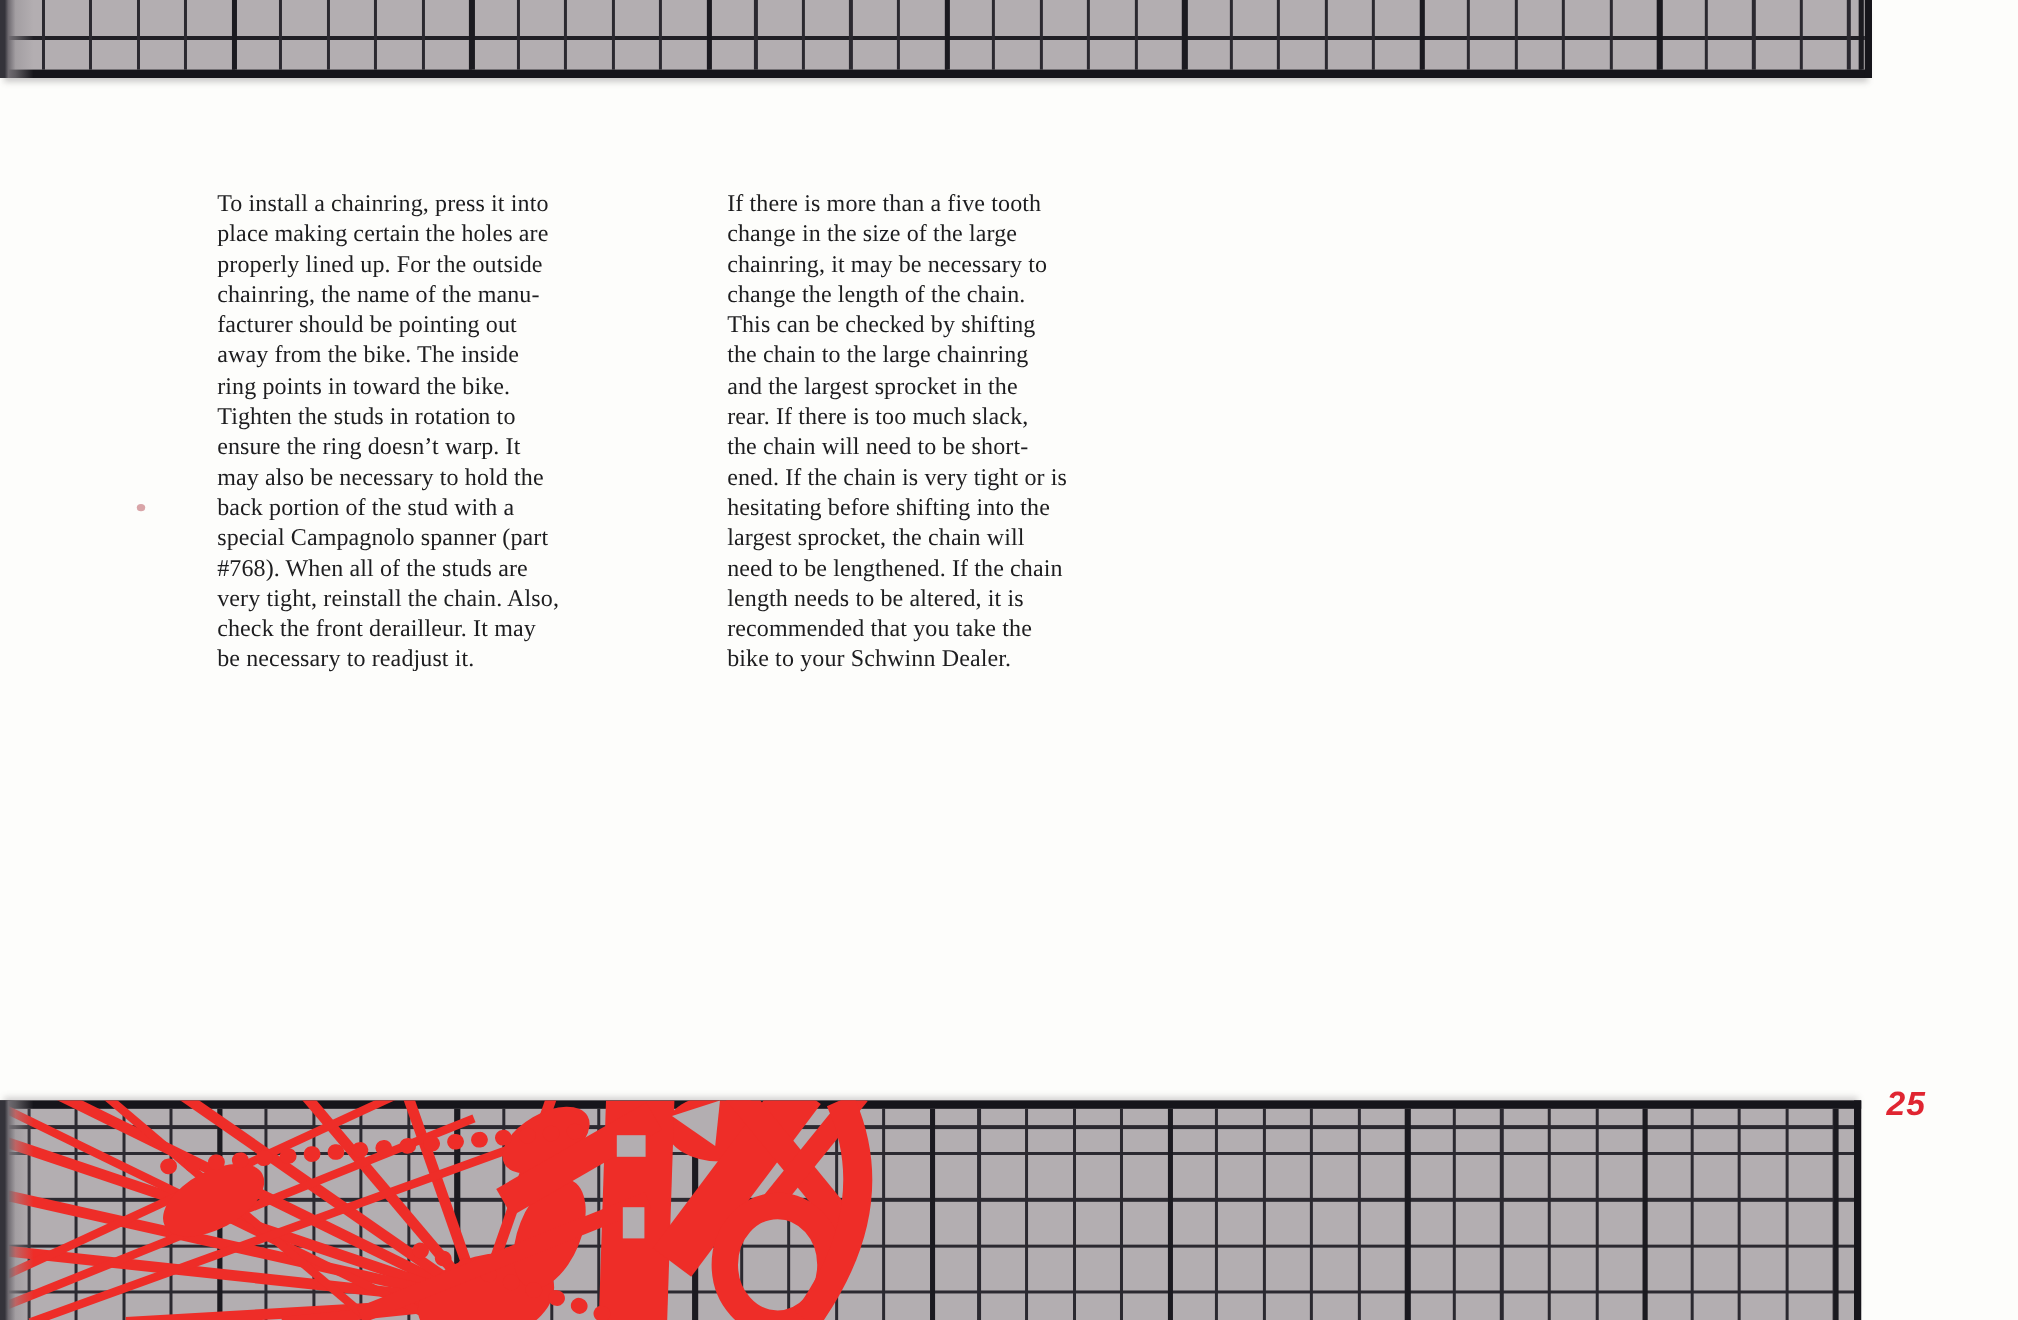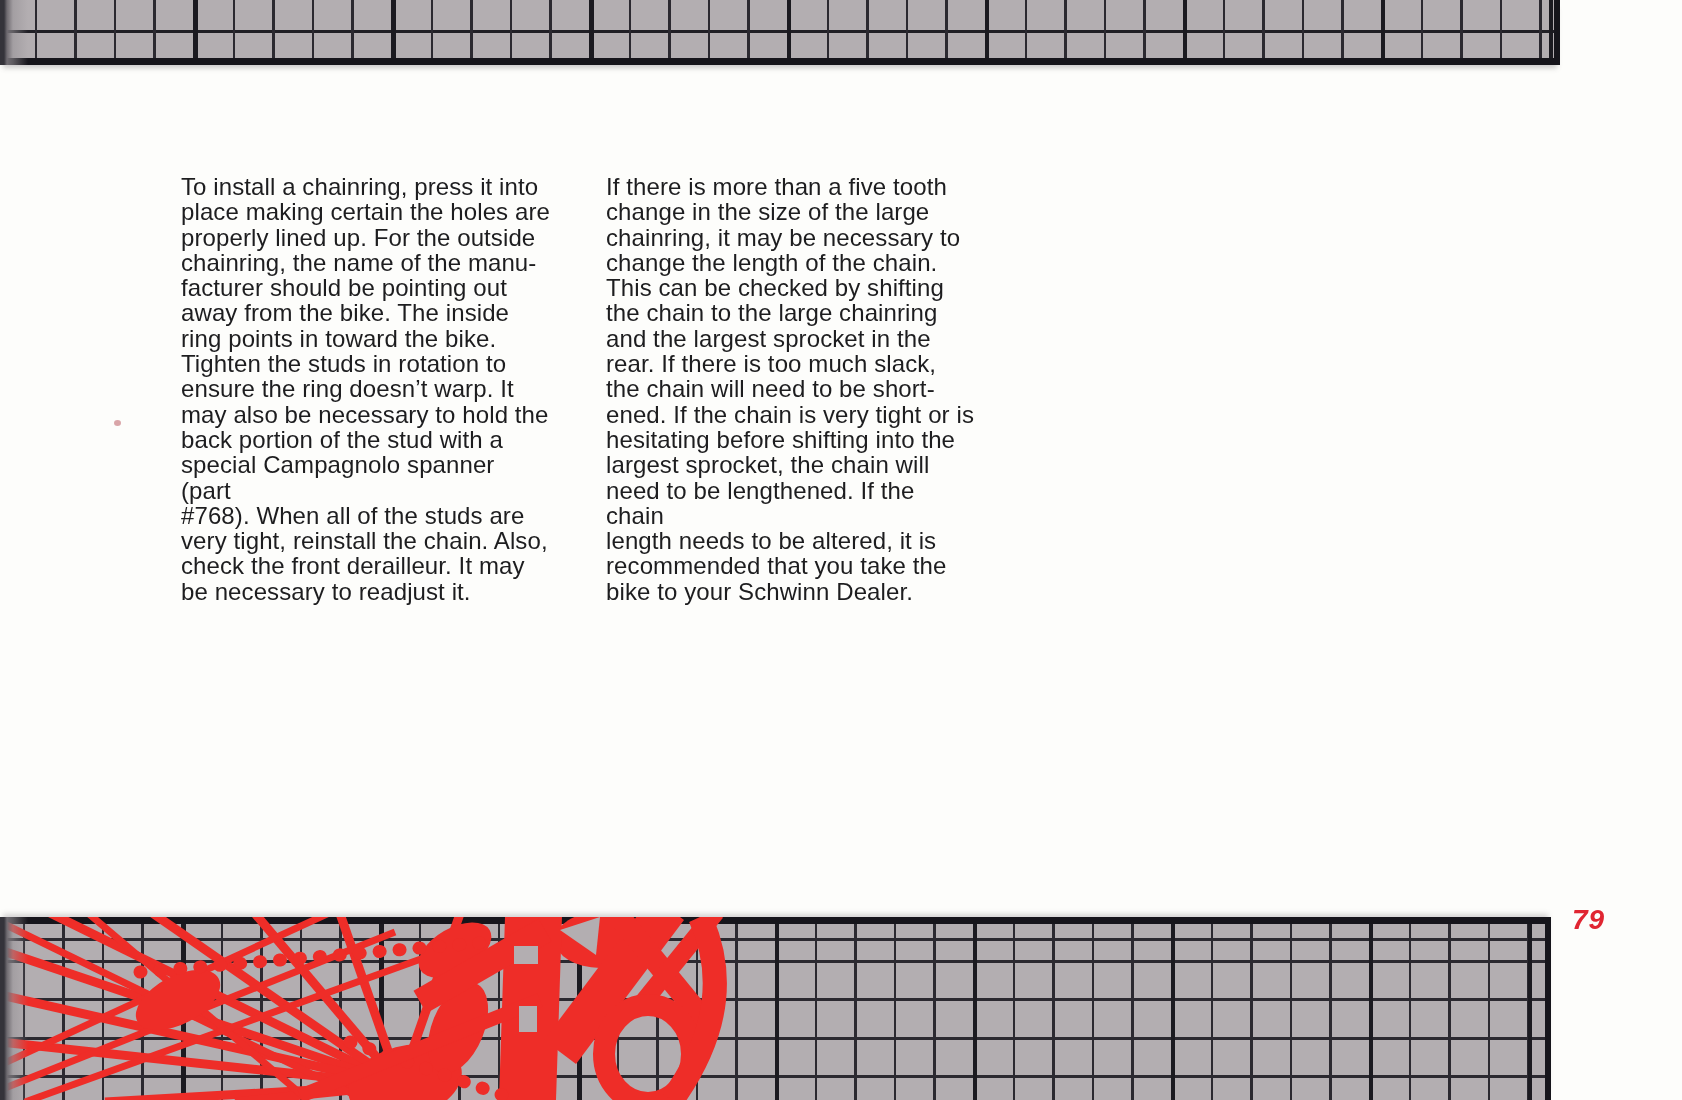--- a/index.html
+++ b/index.html
@@ -70,27 +70,28 @@
     width:1551px; height:183px;
     display:block;
   }
   .red-stroke{stroke:var(--accent-red);fill:none;}
   .red-fill{fill:var(--accent-red);stroke:none;}
   .gray-fill{fill:var(--band-gray);stroke:none;}
 
   
   .col{
     position:absolute;
-    top:174px;
+    top:158px;
     width:370px;
-    font-size:24px;
+    font-size:20px;
     line-height:25.3px;
     letter-spacing:0.1px;
     color:var(--text-color);
     white-space:pre-line;
+    font-family:Liberation Serif, serif;
   }
   .col-1{left:181px;}
   .col-2{left:582px;margin-left:24px;}
 
   
   .pagenum{
     position:absolute;
     left:1572px;
     top:904px;
     font-size:28px;
@@ -145,21 +146,21 @@
 ened. If the chain is very tight or is
 hesitating before shifting into the
 largest sprocket, the chain will
 need to be lengthened. If the chain
 length needs to be altered, it is
 recommended that you take the
 bike to your Schwinn Dealer.</div>
 
 <div class="speck"></div>
 
-<div class="pagenum">79</div>
+<div class="pagenum">25</div>
 
 <div class="band band-bottom">
   <svg class="wheel-art" viewBox="0 917 1551 183" xmlns="http://www.w3.org/2000/svg" aria-hidden="true">
 
     <g class="red-stroke" stroke-width="9">
       <path d="M400 1085 L48 912"></path>
       <path d="M400 1085 L148 910"></path>
       <path d="M400 1085 L252 910"></path>
       <path d="M400 1085 L338 908"></path>
       <path d="M400 1085 L0 950"></path>

